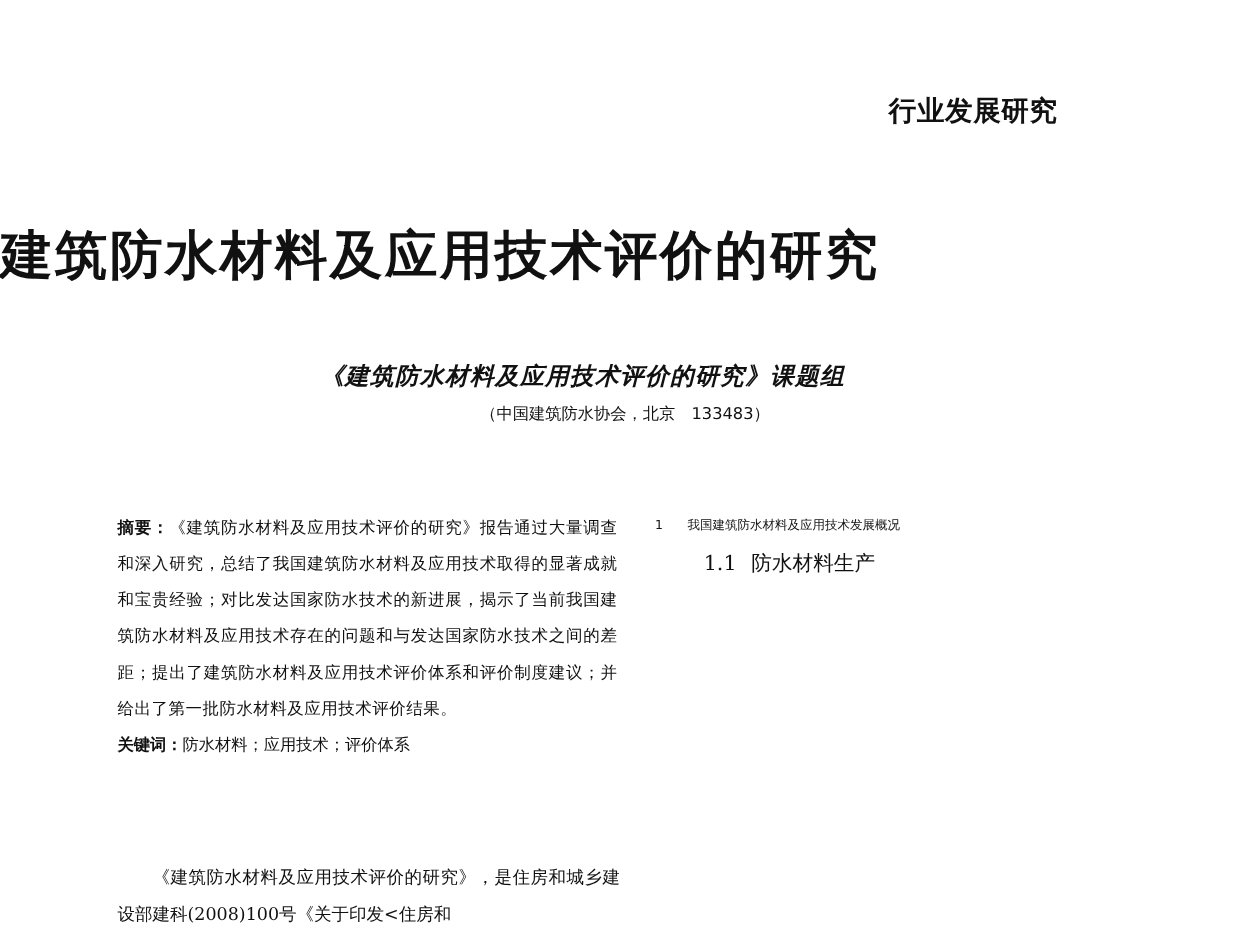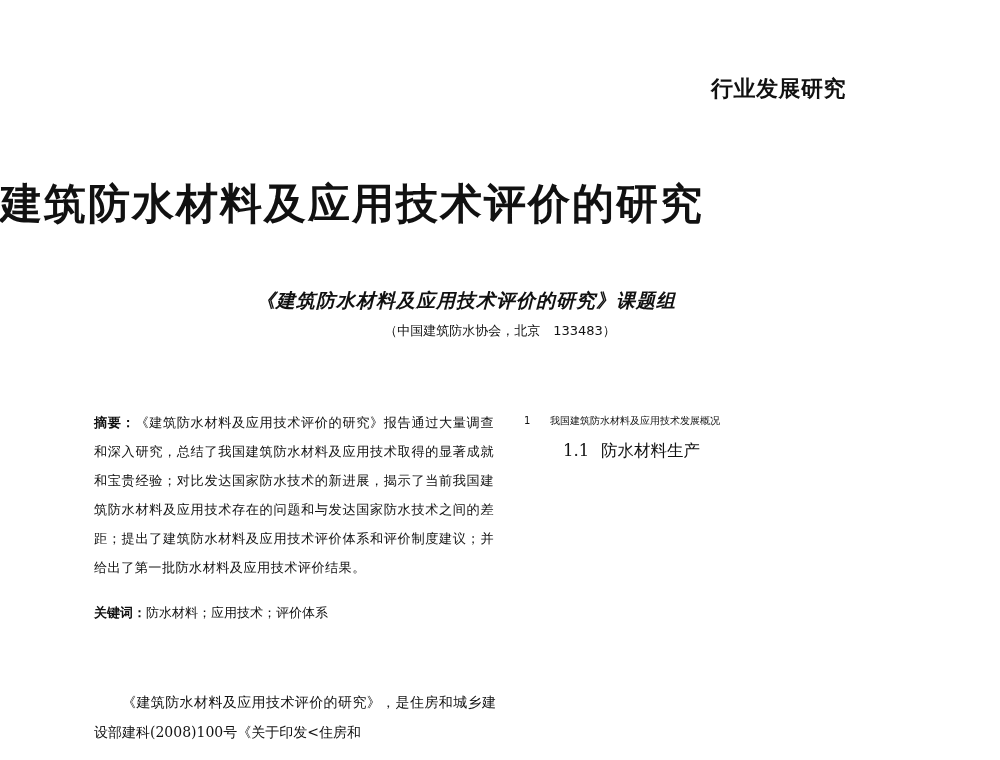--- a/index.html
+++ b/index.html
@@ -36,21 +36,21 @@
     }
     .abstract {
       font-size: 13.2px; line-height: 29px; text-align: justify;
       letter-spacing: 0.4px;
     }
     .abstract .label, .keywords .label {
       font-family: "DejaVu Sans", "Liberation Sans", sans-serif;
       font-weight: bold;
     }
     .keywords {
-      font-size: 13px; line-height: 29px; margin-top: 16px;
+      font-size: 13px; line-height: 29px; margin-top: 0;
     }
     .body-left {
       position: absolute; left: 94px; top: 687px; width: 402px;
       font-size: 14px; line-height: 30px; text-align: justify;
     }
     .indent { text-indent: 2em; }
     .col-right {
       position: absolute; left: 524px; top: 406px; width: 396px;
       font-size: 16.5px; line-height: 30px; text-align: justify;
     }

